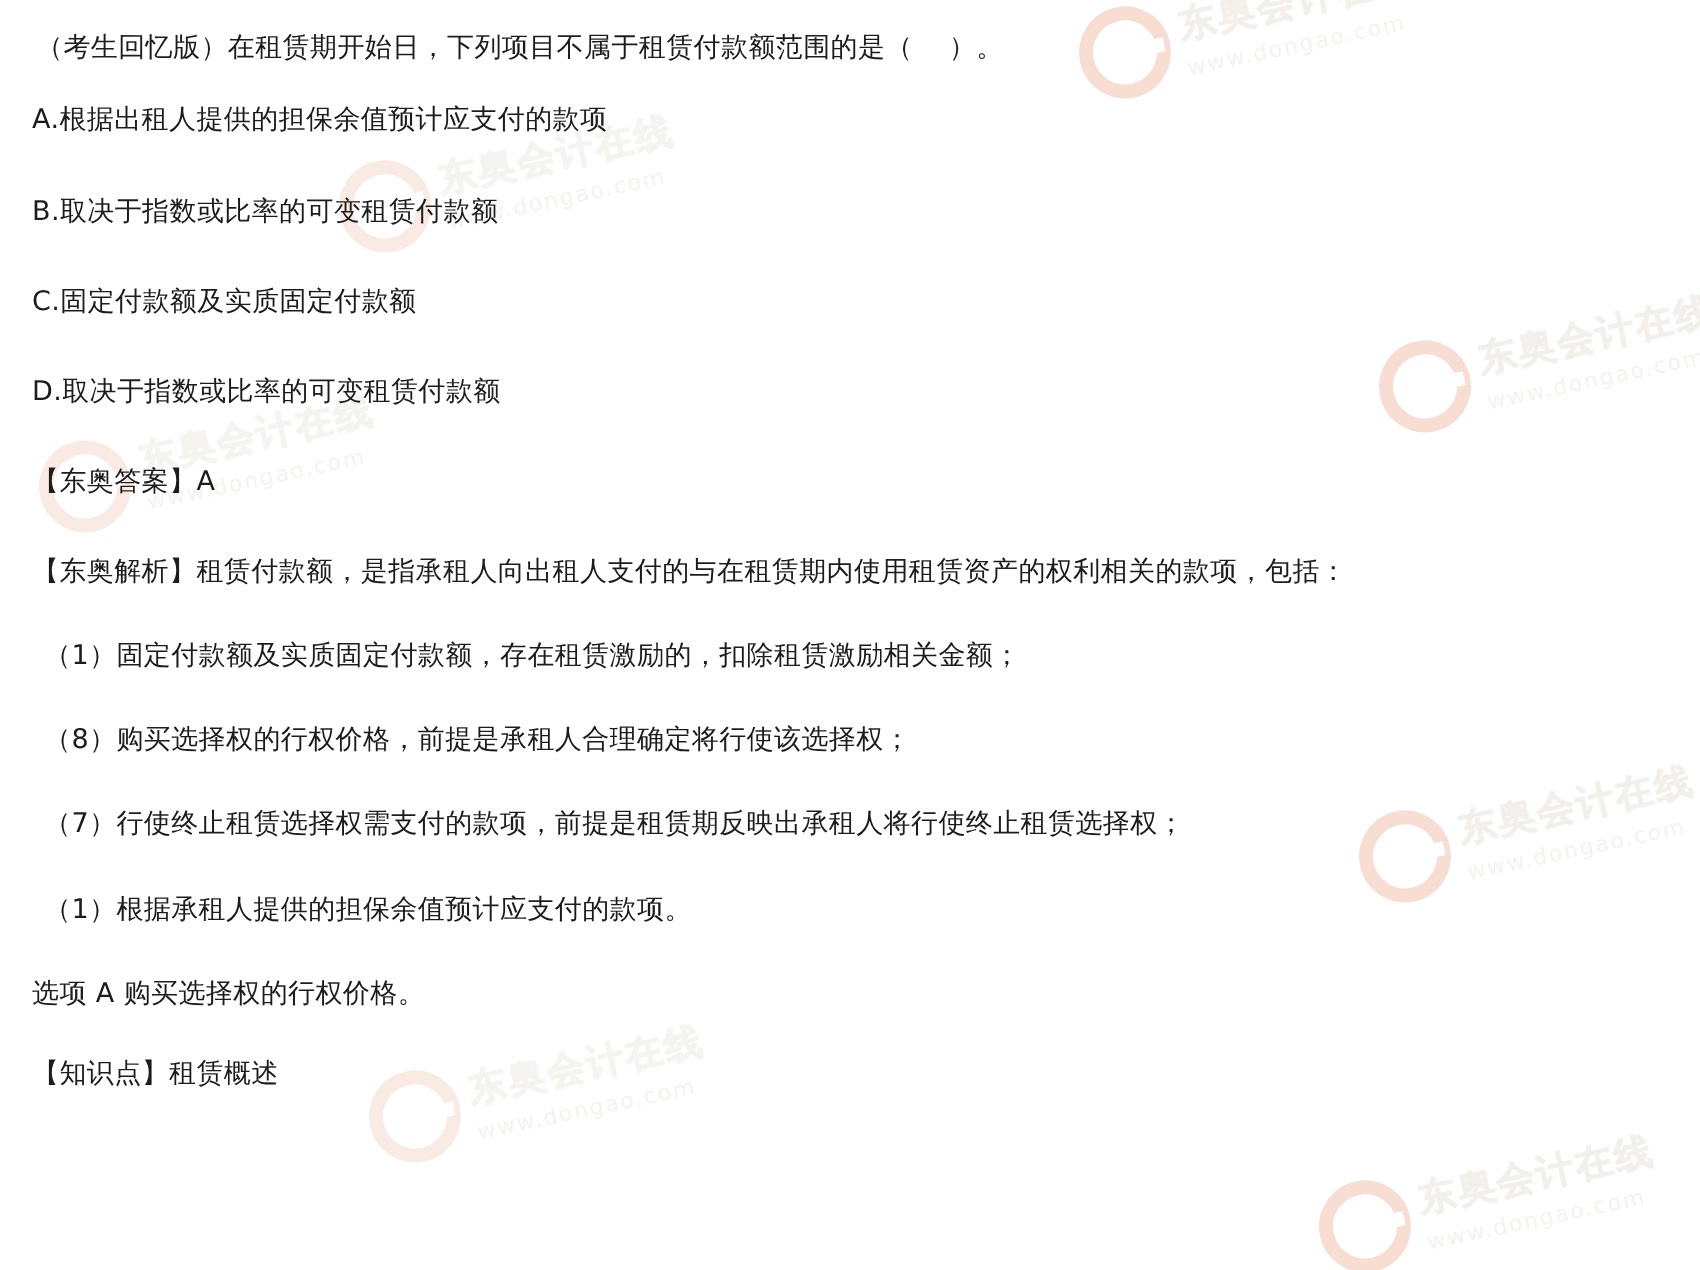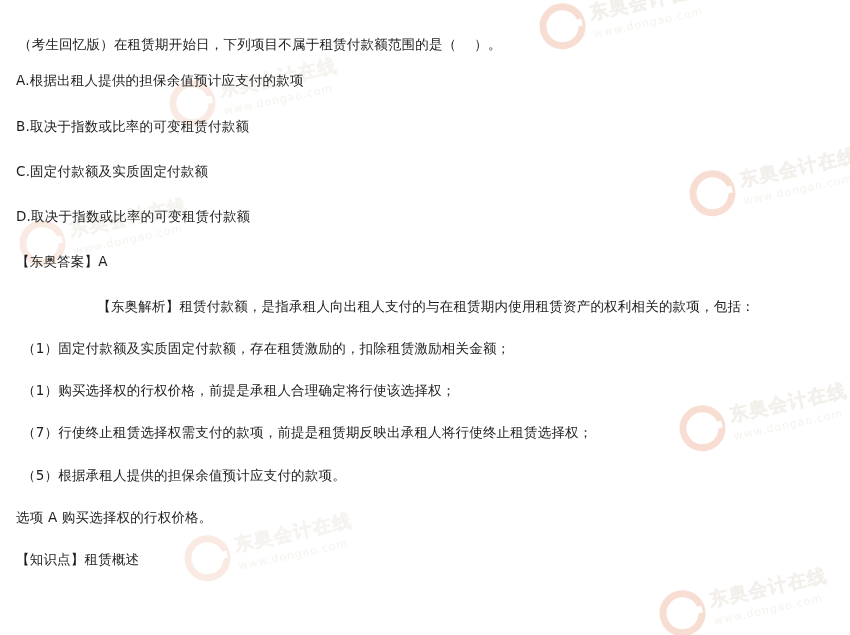--- a/index.html
+++ b/index.html
@@ -15,21 +15,20 @@
     overflow: hidden;
     position: relative;
   }
   #page {
     position: relative;
     width: 850px;
     height: 616px;
     box-sizing: border-box;
     padding: 8px 14px 0 14px;
     z-index: 2;
-    margin-top: 20px;
   }
   .line {
     font-size: 13.5px;
     line-height: 1.5;
     color: #1c1c1c;
     white-space: pre-wrap;
     letter-spacing: 0.2px;
   }
   .q-stem {
     margin-top: 6px;
@@ -41,33 +40,33 @@
     padding-left: 2px;
   }
   .ans {
     margin-top: 4px;
     margin-bottom: 24px;
     padding-left: 2px;
   }
   .analysis {
     margin-bottom: 22px;
     padding-left: 2px;
-    text-align: center;
   }
   .item {
     margin-bottom: 22px;
     padding-left: 8px;
   }
   .concl {
     margin-bottom: 22px;
     padding-left: 2px;
   }
   .kp {
     margin-bottom: 4px;
     padding-left: 2px;
+    font-family: Liberation Mono, monospace;
   }
 
   
   #watermarks {
     position: absolute;
     left: 0;
     top: 0;
     width: 850px;
     height: 635px;
     z-index: 1;
@@ -193,21 +192,21 @@
   <div class="line opt">A.根据出租人提供的担保余值预计应支付的款项</div>
   <div class="line opt">B.取决于指数或比率的可变租赁付款额</div>
   <div class="line opt">C.固定付款额及实质固定付款额</div>
   <div class="line opt">D.取决于指数或比率的可变租赁付款额</div>
 
   <div class="line ans">【东奥答案】A</div>
 
   <div class="line analysis">【东奥解析】租赁付款额，是指承租人向出租人支付的与在租赁期内使用租赁资产的权利相关的款项，包括：</div>
 
   <div class="line item">（1）固定付款额及实质固定付款额，存在租赁激励的，扣除租赁激励相关金额；</div>
-  <div class="line item">（1）购买选择权的行权价格，前提是承租人合理确定将行使该选择权；</div>
+  <div class="line item">（8）购买选择权的行权价格，前提是承租人合理确定将行使该选择权；</div>
   <div class="line item">（7）行使终止租赁选择权需支付的款项，前提是租赁期反映出承租人将行使终止租赁选择权；</div>
-  <div class="line item">（5）根据承租人提供的担保余值预计应支付的款项。</div>
+  <div class="line item">（1）根据承租人提供的担保余值预计应支付的款项。</div>
 
   <div class="line concl">选项 A 购买选择权的行权价格。</div>
 
   <div class="line kp">【知识点】租赁概述</div>
 
 </div>
 
 </body></html>

